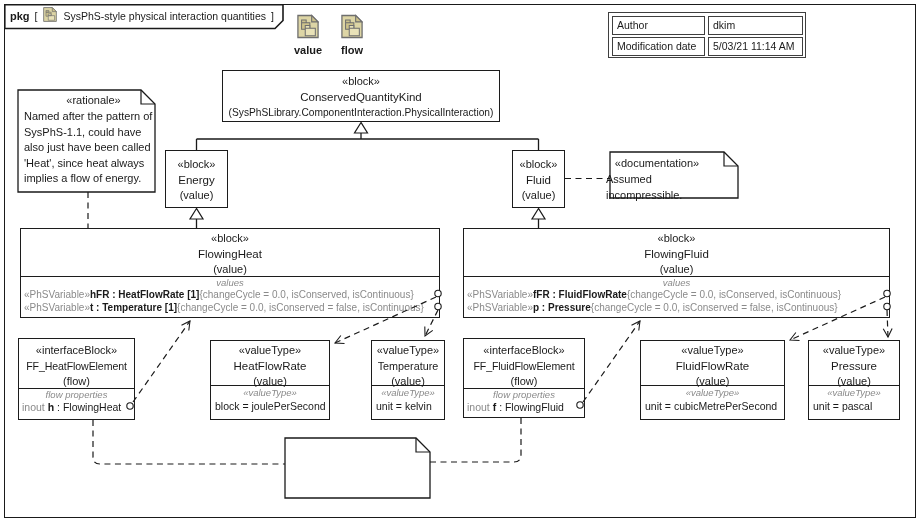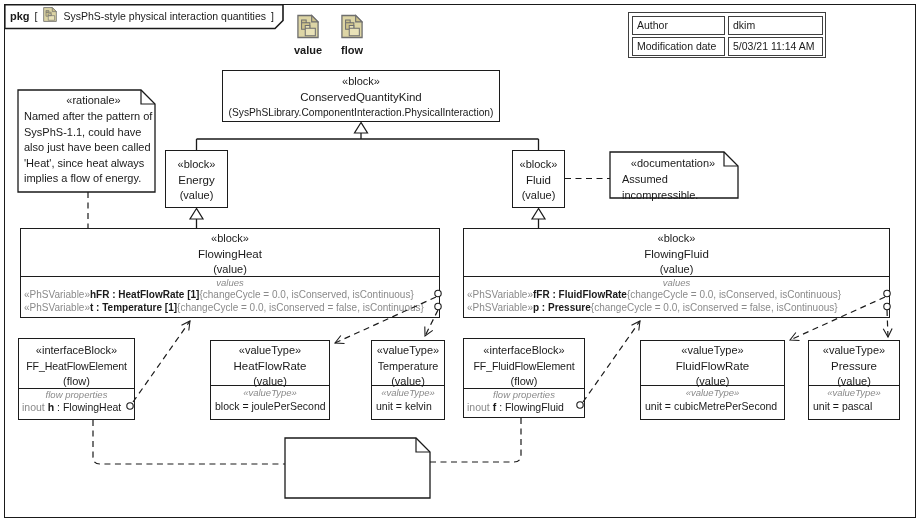--- a/index.html
+++ b/index.html
@@ -20,21 +20,21 @@
   .ffrow{font-size:10.5px;line-height:14px;white-space:nowrap;padding-left:3px;}
   .gray{color:#8a8a8a;}
   .b{font-weight:bold;}
   .notetext{position:absolute;z-index:3;}
   .notetext .st{text-align:center;}
   .notebody{font-size:11px;line-height:15.5px;white-space:pre-line;padding:1px 5px 0 6px;}
   svg.wires{position:absolute;left:0;top:0;z-index:2;pointer-events:none;}
   .tabtext{position:absolute;left:10px;top:7px;z-index:3;display:flex;align-items:flex-end;gap:5px;
            font-size:10.5px;white-space:nowrap;}
   .tabtext .kw{font-weight:bold;font-size:11px;}
-  .itable{position:absolute;left:628px;top:12px;width:198px;height:46px;border:1.2px solid #3f3f3f;
+  .itable{position:absolute;left:608px;top:12px;width:198px;height:46px;border:1.2px solid #3f3f3f;
           background:#fff;z-index:1;box-sizing:border-box;}
   .icell{position:absolute;border:1px solid #3f3f3f;font-size:10.5px;line-height:17px;
          padding-left:4px;box-sizing:border-box;background:#fff;white-space:nowrap;overflow:hidden;}
   .palette{position:absolute;z-index:1;width:44px;text-align:center;}
   .palette .plabel{font-size:11px;font-weight:bold;line-height:12px;margin-top:1px;}
 </style>
 </head>
 <body>
 
 <div id="canvas">
@@ -239,21 +239,21 @@
   </svg>
 
   <div class="notetext" style="left:18px;top:93px;width:151px">
     <div class="st">«rationale»</div>
     <div class="notebody">Named after the pattern of
 SysPhS-1.1, could have
 also just have been called
 'Heat', since heat always
 implies a flow of energy.</div>
   </div>
-  <div class="notetext" style="left:610px;top:156px;width:126px">
+  <div class="notetext" style="left:594px;top:156px;width:126px">
     <div class="st">«documentation»</div>
     <div class="notebody" style="padding-left:12px">Assumed incompressible.</div>
   </div>
 
   <div class="tabtext">
     <span class="kw">pkg</span>
     <span>[</span>
     <svg width="14" height="15" style="margin:0 1px">
         <use href="#pkgicon"></use>
       </svg>

